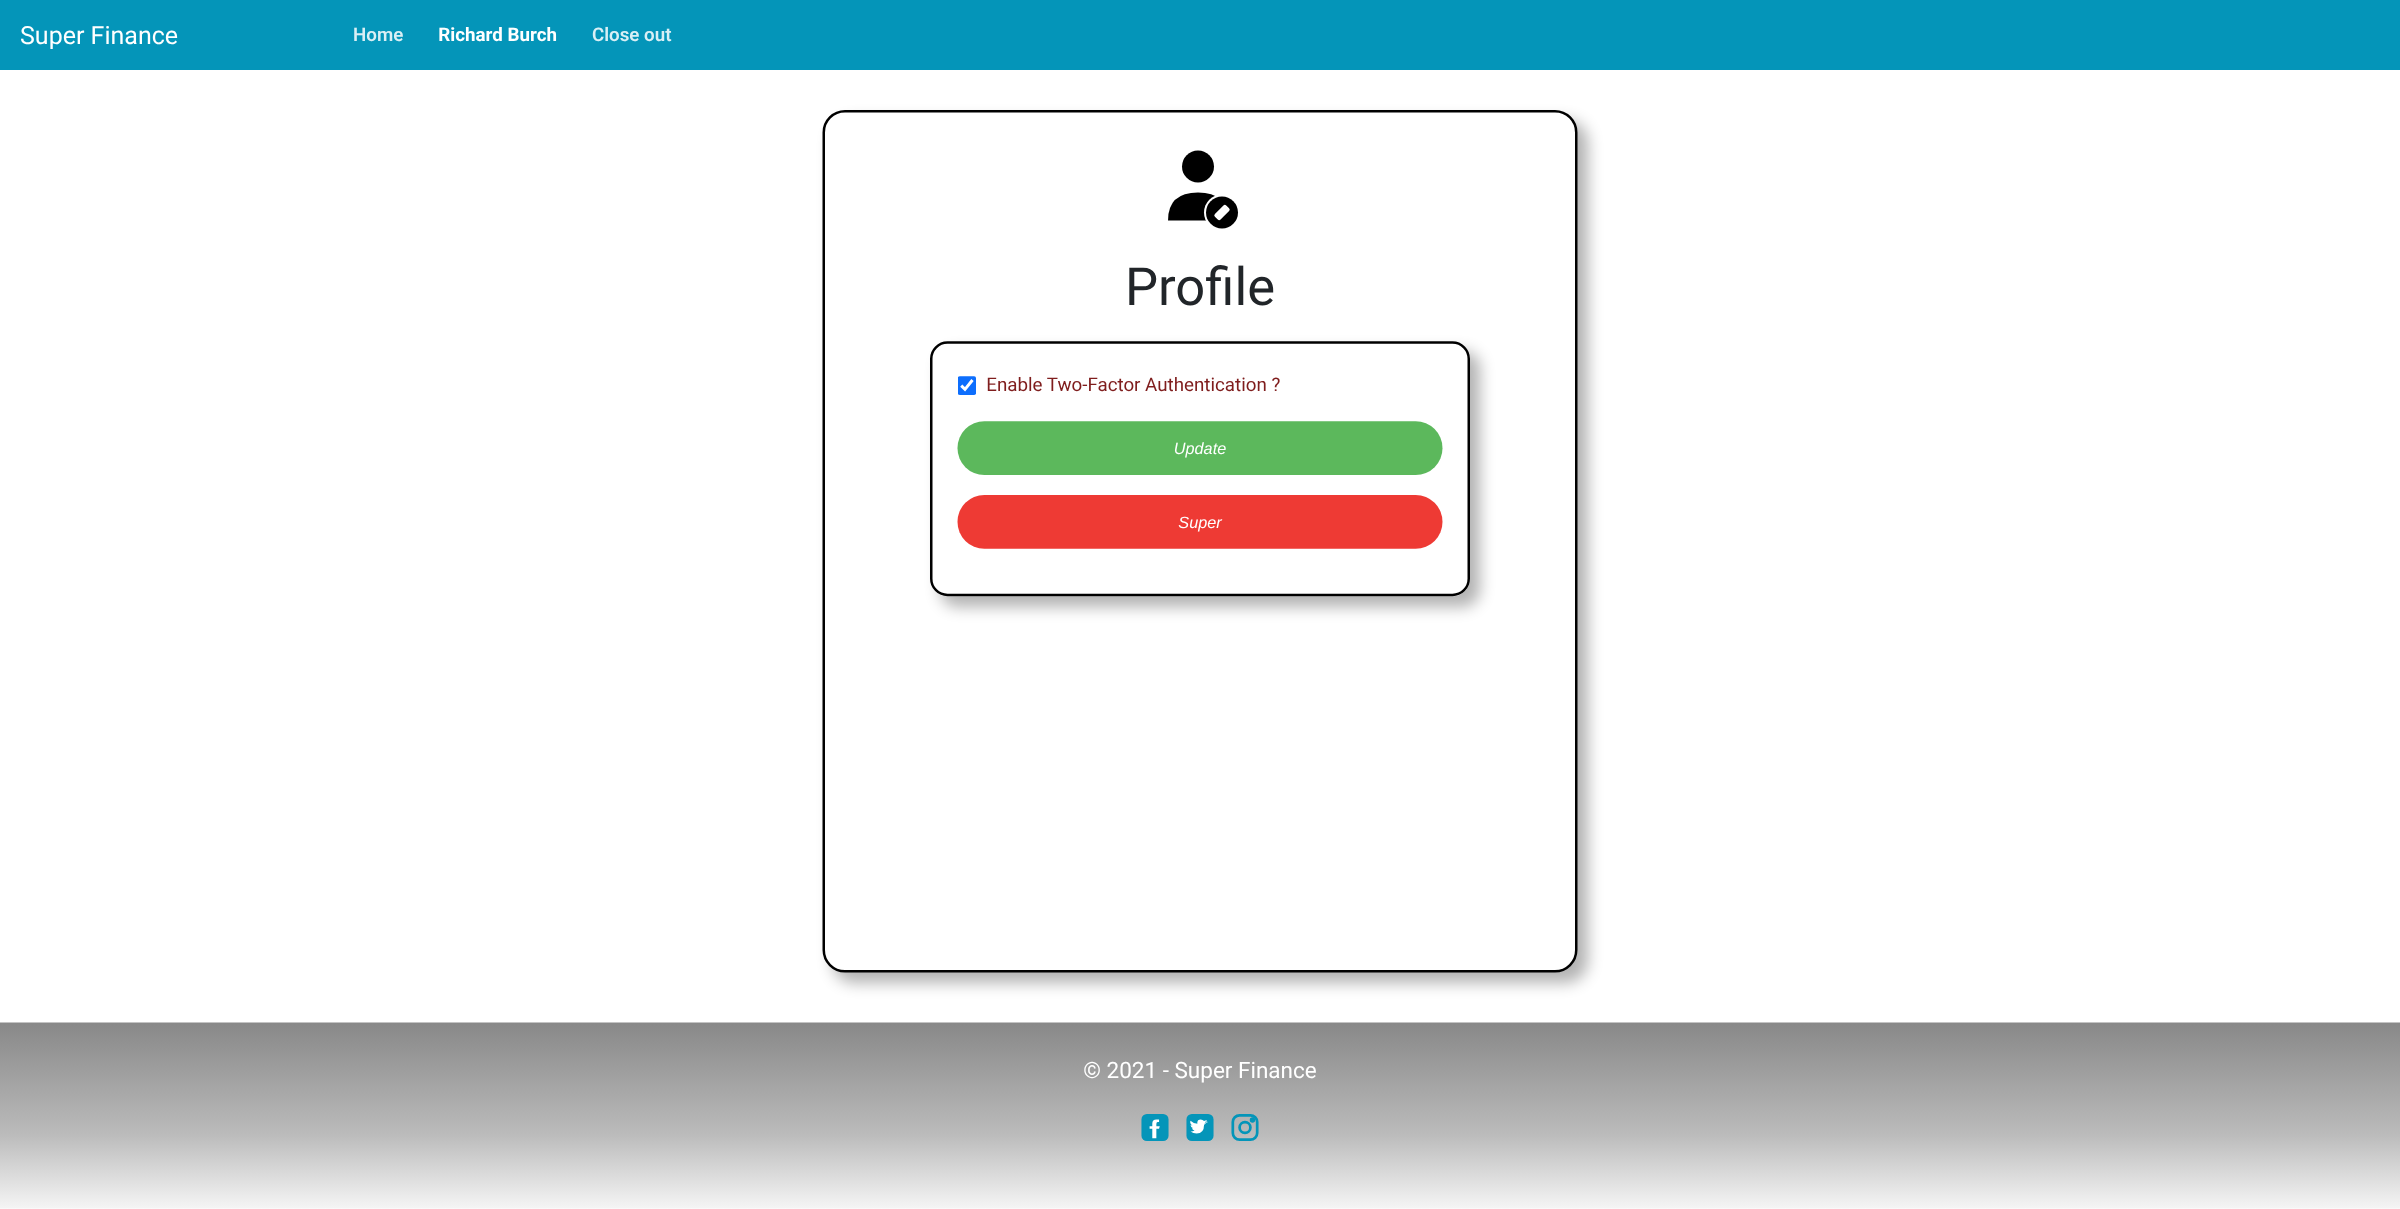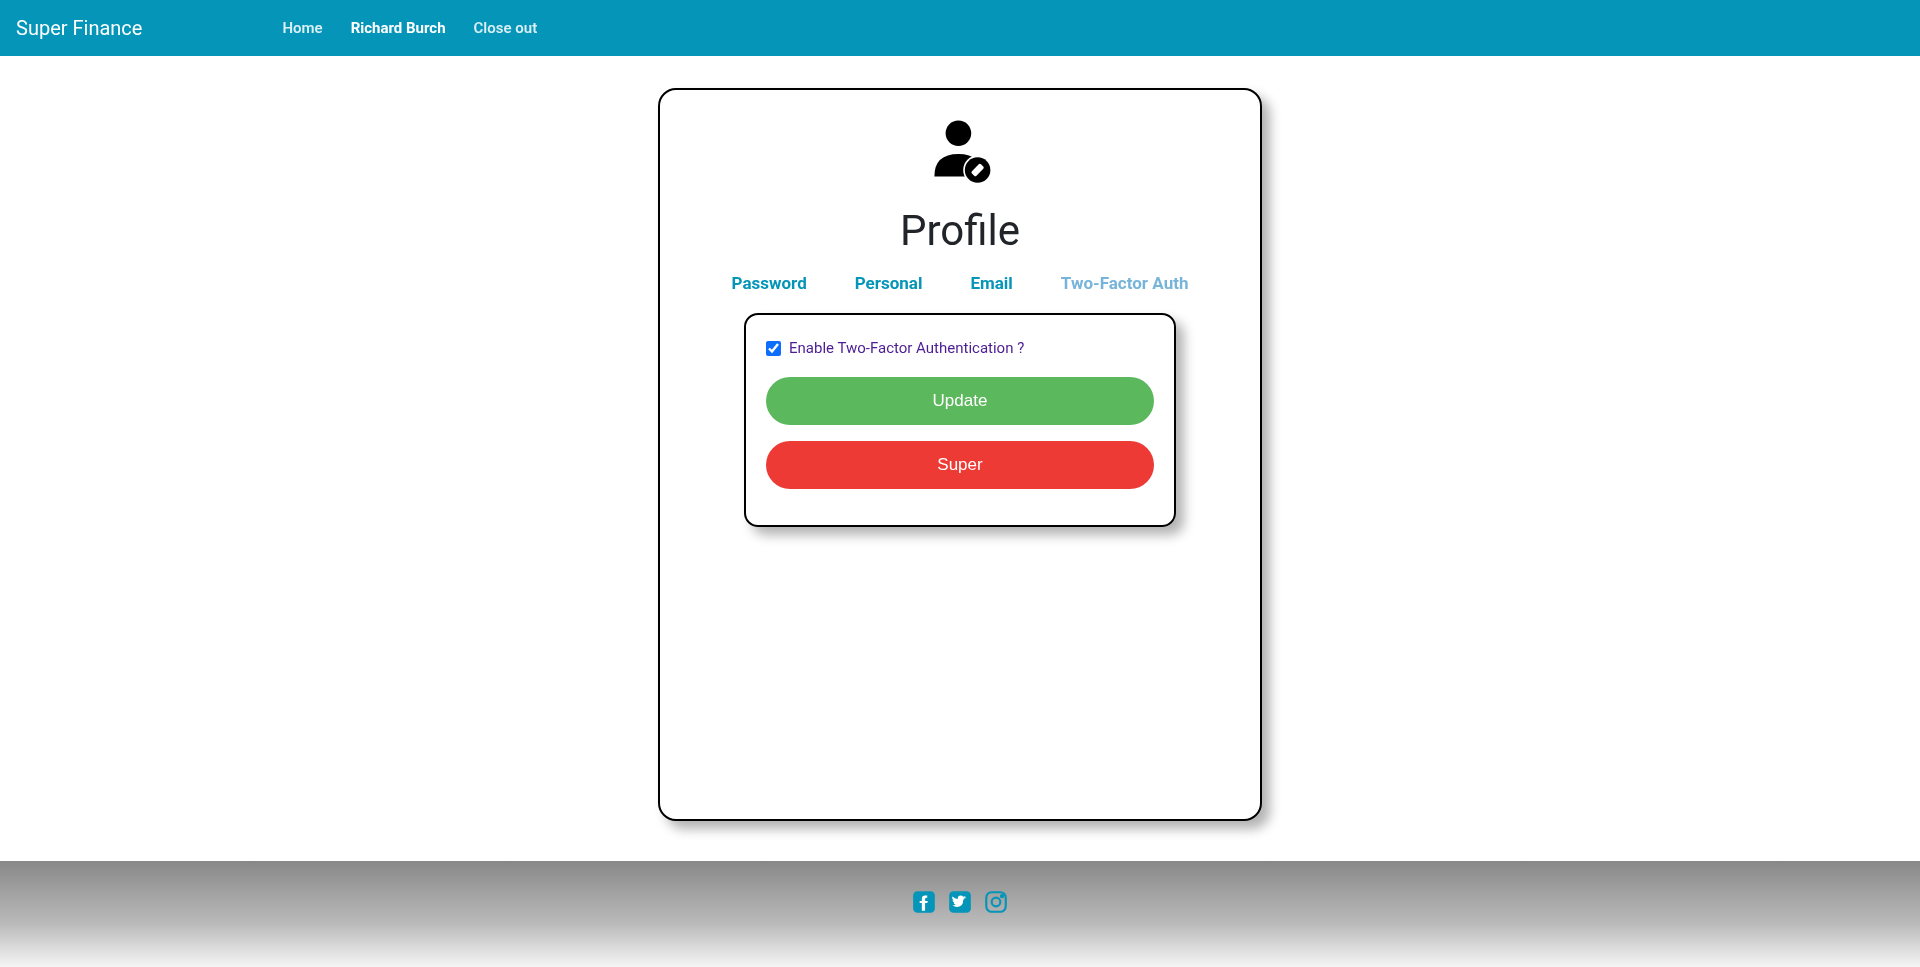--- a/index.html
+++ b/index.html
@@ -101,32 +101,33 @@
       margin-bottom: 20px;
     }
     .checkbox-row input[type="checkbox"] {
       width: 15px;
       height: 15px;
       accent-color: #0d6efd;
       cursor: pointer;
     }
     .checkbox-label {
       font-size: 15px;
-      color: #4c1d95;
+      color: #7f1d1d;
     }
     .btn {
       display: block;
       width: 100%;
       border: none;
       border-radius: 28px;
       padding: 14px;
-      font-size: 17px;
+      font-size: 13px;
       color: #fff;
       cursor: pointer;
       margin-bottom: 16px;
+      font-style: italic;
     }
     .btn:last-child {
       margin-bottom: 0;
     }
     .btn-success {
       background: #5cb85c;
     }
     .btn-danger {
       background: #ee3a34;
     }
@@ -167,38 +168,33 @@
     <span class="profile-icon">
       <svg width="80" height="80" viewBox="0 0 100 100" fill="#000">
         <circle cx="48" cy="24" r="16"></circle>
         <path d="M 18 78 Q 18 50 48 50 Q 78 50 78 78 Z"></path>
         <circle cx="72" cy="70" r="18" fill="#fff"></circle>
         <circle cx="72" cy="70" r="16" fill="#000"></circle>
         <rect x="64" y="66" width="16" height="8" rx="2" fill="#fff" transform="rotate(-45 72 70)"></rect>
       </svg>
     </span>
     <h1 class="profile-title">Profile</h1>
-    <div class="tabs">
-      <span class="tab">Password</span>
-      <span class="tab">Personal</span>
-      <span class="tab">Email</span>
-      <span class="tab active">Two-Factor Auth</span>
-    </div>
     <div class="inner-card">
       <div class="checkbox-row">
         <input type="checkbox" checked="" style="">
         <span class="checkbox-label">Enable Two-Factor Authentication ?</span>
       </div>
       <button class="btn btn-success">Update</button>
       <button class="btn btn-danger">Super</button>
     </div>
   </div>
 </div>
 
 <footer class="footer">
+  <div class="footer-text">© 2021 - Super Finance</div>
   <div class="social-icons">
     <span class="social-icon">
       <svg width="26" height="26" viewBox="0 0 24 24" fill="currentColor">
         <rect x="2" y="2" width="20" height="20" rx="4"></rect>
         <path d="M 13 8 L 15 8 L 15 6 L 13 6 Q 10 6 10 9 L 10 11 L 8 11 L 8 13 L 10 13 L 10 20 L 13 20 L 13 13 L 15 13 L 15.5 11 L 13 11 L 13 9.5 Q 13 8 14 8 Z" fill="#fff"></path>
       </svg>
     </span>
     <span class="social-icon">
       <svg width="26" height="26" viewBox="0 0 24 24" fill="currentColor">
         <rect x="2" y="2" width="20" height="20" rx="4"></rect>

